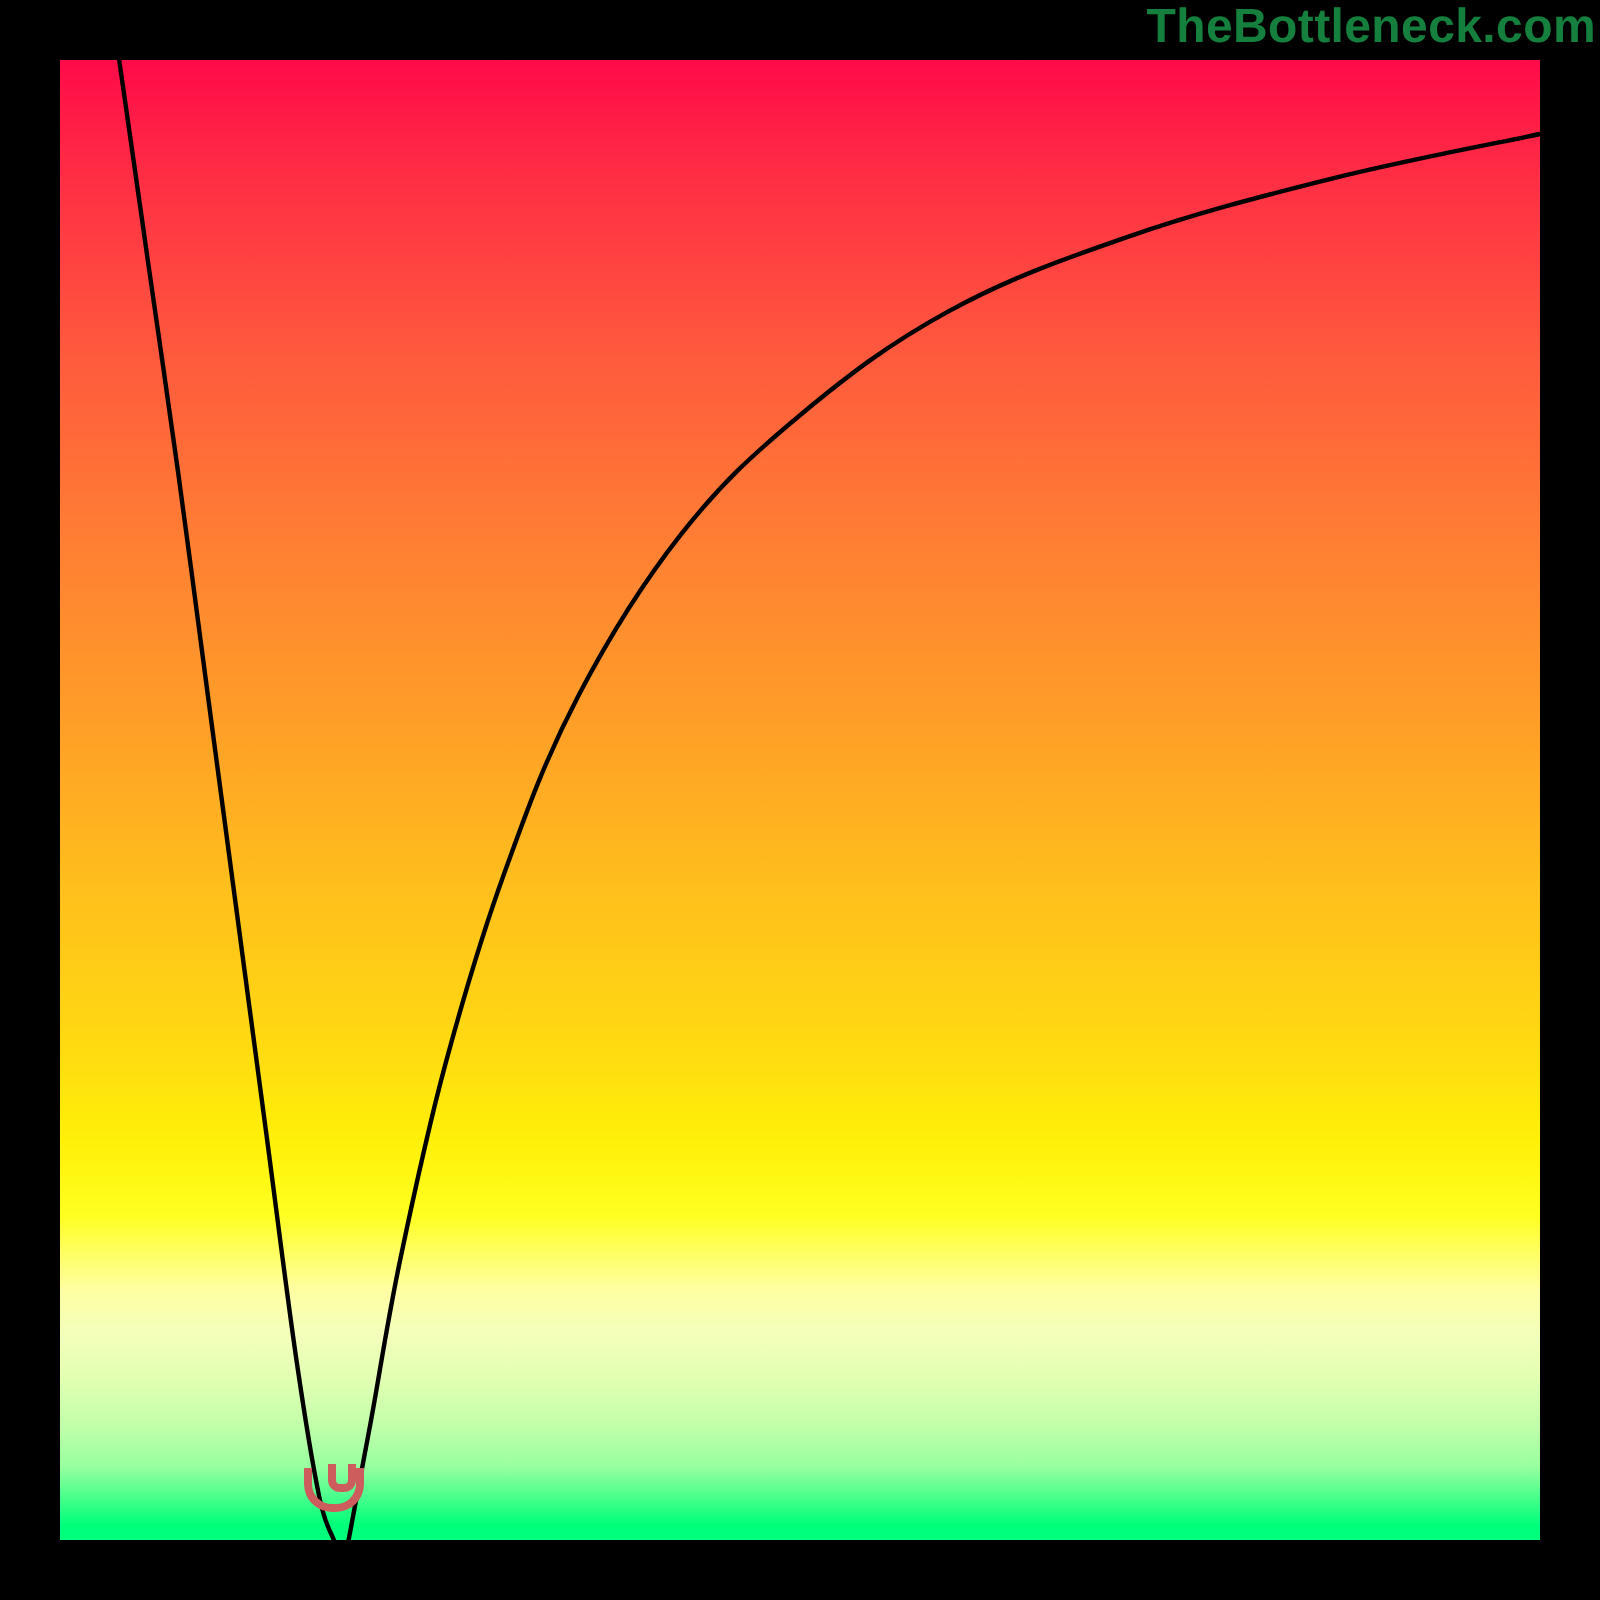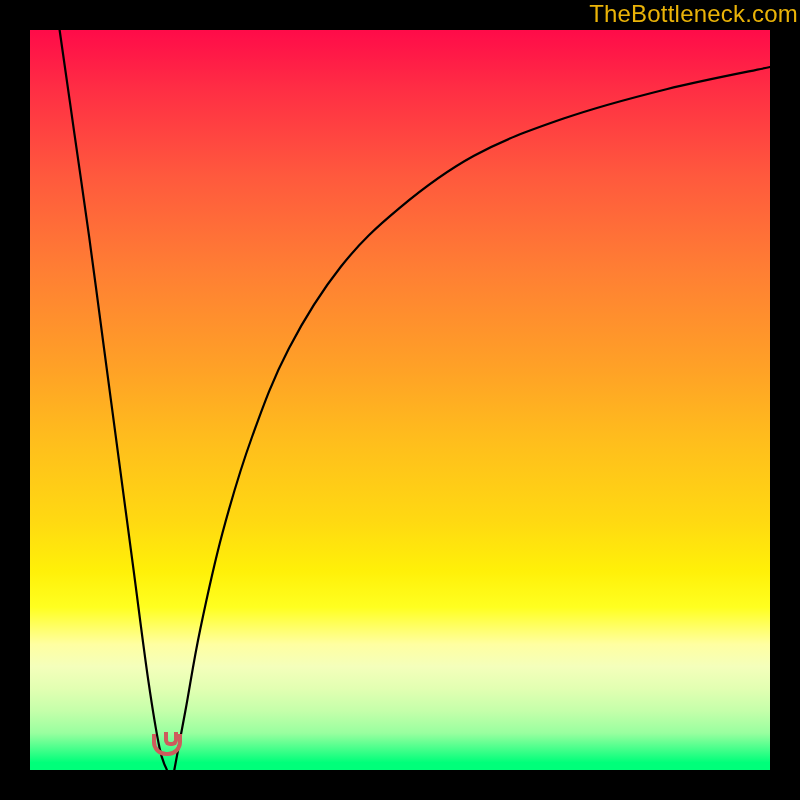--- a/index.html
+++ b/index.html
@@ -42,22 +42,22 @@
       #99ff9f 95%,
       #00ff7a 99%
     );
   }
   .watermark {
     position: absolute;
     top: 0px;
     right: 2px;
     font-family: Arial, Helvetica, sans-serif;
     font-size: 24px;
-    font-weight: 400;
-    color: #eab308;
+    font-weight: 700;
+    color: #15803d;
     letter-spacing: 0.2px;
     user-select: none;
   }
   svg.curves {
     position: absolute;
     left: 0;
     top: 0;
     width: 740px;
     height: 740px;
     overflow: visible;

